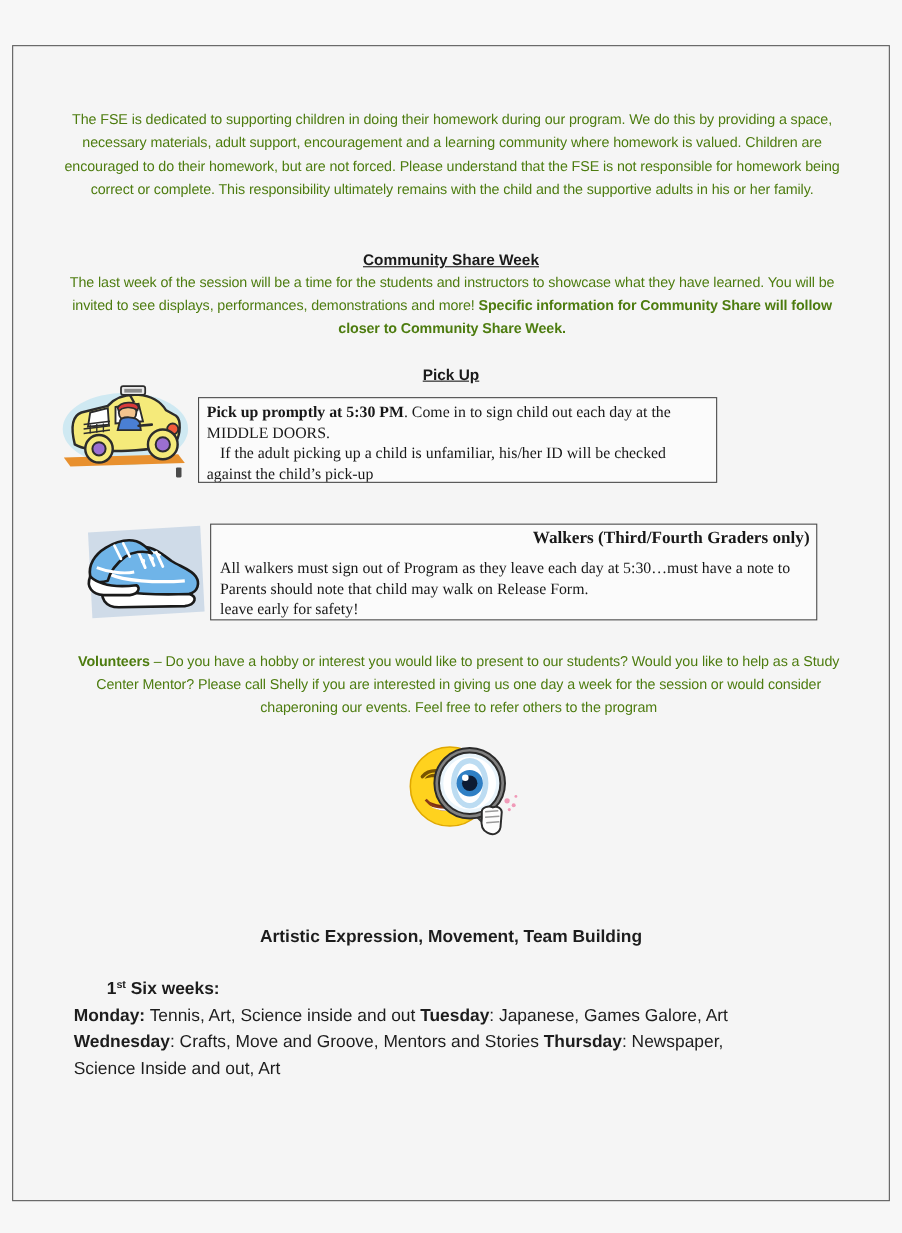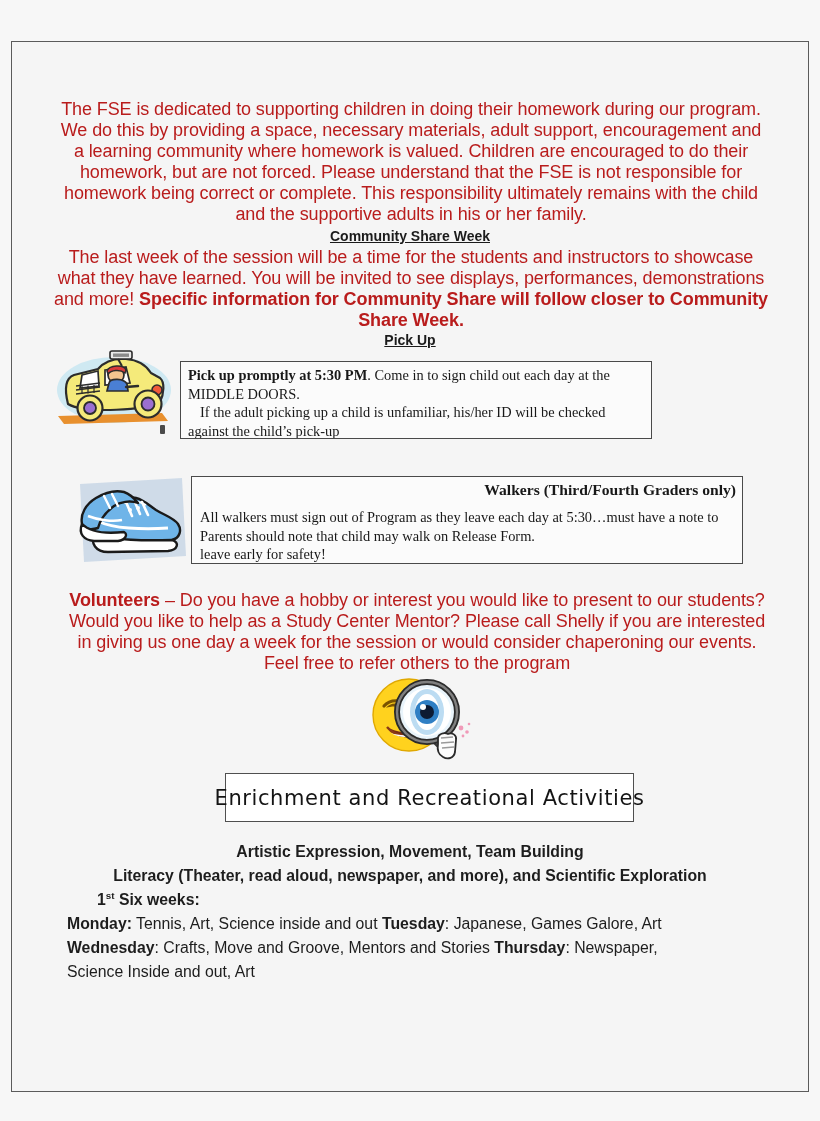--- a/index.html
+++ b/index.html
@@ -30,24 +30,24 @@
   .content {
     position: absolute;
     left: 0; top: 0;
     width: 100%;
     height: 100%;
   }
 
   
   .para {
     position: absolute;
-    font-size: 18px;
+    font-size: 13px;
     line-height: 20.9px;
     letter-spacing: -0.1px;
-    color: #b91c1c;
+    color: #4d7c0f;
   }
   .center { text-align: center; }
   .left { text-align: center; }
   .b { font-weight: bold; }
 
   .heading-center {
     position: absolute;
     width: 100%;
     text-align: center;
     font-size: 14px;
@@ -215,27 +215,23 @@
         <path d="M74 66 C74 62 80 60 84 62 C88 60 93 63 92 68 L91 80
                  C90 86 84 88 79 85 C75 83 73 78 74 72 Z" fill="#fdfdfd" stroke="#2b2b2b" stroke-width="1.8"></path>
         <path d="M77 66 L89 65 M77 71 L90 70 M78 76 L90 75" stroke="#9a9a9a" stroke-width="1.4"></path>
         <circle cx="97" cy="56" r="2.4" fill="#f09ab8"></circle>
         <circle cx="103" cy="60" r="1.8" fill="#f09ab8"></circle>
         <circle cx="99" cy="64" r="1.4" fill="#f09ab8"></circle>
         <circle cx="105" cy="52" r="1.3" fill="#f09ab8"></circle>
       </svg>
     </div>
 
-    <div class="title-box" style="left:213px; top:731px; width:409px; height:49px;">
-      <span class="title-box-text">Enrichment and Recreational Activities</span>
-    </div>
 
     <div class="act b" style="left:0; top:798px; width:100%; text-align:center;">Artistic Expression, Movement, Team Building</div>
 
-    <div class="act b" style="left:0; top:822px; width:100%; text-align:center;">Literacy (Theater, read aloud, newspaper, and more), and Scientific Exploration</div>
 
     <div class="act b" style="left:85px; top:846px;"><span>1</span><sup>st</sup><span> Six weeks:</span></div>
 
     <div class="act" style="left:55px; top:870px; width:710px;"><span class="b">Monday:</span><span> Tennis, Art, Science inside and out </span><span class="b">Tuesday</span><span>: Japanese, Games Galore, Art</span></div>
 
     <div class="act" style="left:55px; top:894px; width:712px;"><span class="b">Wednesday</span><span>:  Crafts, Move and Groove, Mentors and Stories  </span><span class="b">Thursday</span><span>:  Newspaper,</span></div>
 
     <div class="act" style="left:55px; top:918px;">Science Inside and out, Art</div>
 
   </div>

